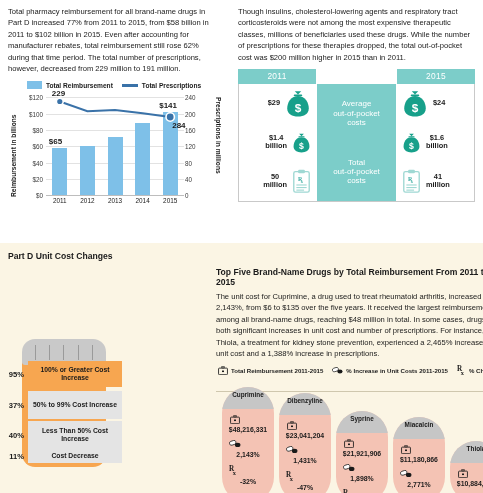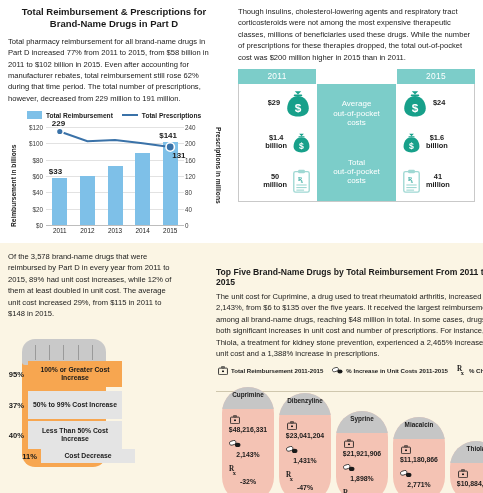--- a/index.html
+++ b/index.html
@@ -124,21 +124,20 @@
   }
   .drug-icon { position: absolute; z-index: 3; }
   .hline { position: absolute; left: 0; width: 292px; height: 1px; background: #cfc7ae; }
 
   svg { display: block; }
 </style>
 </head>
 <body>
 
 <div class="panel" id="tl">
-  <div class="h-title">Total Reimbursement &amp; Prescriptions for Brand-Name Drugs in Part D</div>
   <div class="body-text">Total pharmacy reimbursement for all brand-name drugs in Part D increased 77% from 2011 to 2015, from $58 billion in 2011 to $102 billion in 2015. Even after accounting for manufacturer rebates, total reimbursement still rose 62% during that time period. The total number of prescriptions, however, decreased from 229 million to 191 million.</div>
 
   <div class="legend-row">
     <div class="leg">
       <span class="leg-swatch"></span>
       <span>Total Reimbursement</span>
     </div>
     <div class="leg">
       <span class="leg-line"></span>
       <span>Total Prescriptions</span>
@@ -170,32 +169,32 @@
         <div class="ytick r" style="top: 98px;">0</div>
         <div class="ytick r" style="top: 81.6667px;">40</div>
         <div class="ytick r" style="top: 65.3333px;">80</div>
         <div class="ytick r" style="top: 49px;">120</div>
         <div class="ytick r" style="top: 32.6667px;">160</div>
         <div class="ytick r" style="top: 16.3333px;">200</div>
         <div class="ytick r" style="top: 0px;">240</div>
         <div class="gridline" style="top: 98px; background: rgb(189, 189, 189);"></div>
         <div class="bar" style="left: 6.3px; height: 47.3667px; background: rgb(126, 192, 232);"></div>
         <div class="xtick" style="left: 13.8px;">2011</div>
-        <div class="dlabel" style="left: 2.8px; top: 39.6333px;">$33</div>
+        <div class="dlabel" style="left: 2.8px; top: 39.6333px;">$65</div>
         <div class="bar" style="left: 33.9px; height: 49px; background: rgb(126, 192, 232);"></div>
         <div class="xtick" style="left: 41.4px;">2012</div>
         <div class="bar" style="left: 61.5px; height: 58.8px; background: rgb(126, 192, 232);"></div>
         <div class="xtick" style="left: 69px;">2013</div>
         <div class="bar" style="left: 89.1px; height: 71.8667px; background: rgb(126, 192, 232);"></div>
         <div class="xtick" style="left: 96.6px;">2014</div>
         <div class="bar" style="left: 116.7px; height: 83.3px; background: rgb(126, 192, 232);"></div>
         <div class="xtick" style="left: 124.2px;">2015</div>
         <div class="dlabel" style="left: 113.2px; top: 3.7px;">$141</div>
         <div class="dlabel" style="left: 5.8px; top: -8.50833px;">229</div>
-        <div class="dlabel" style="left: 126.2px; top: 24.0083px;">131</div>
+        <div class="dlabel" style="left: 126.2px; top: 24.0083px;">284</div>
       </div>
   </div>
 </div>
 
 <div class="panel" id="tr">
   <div class="body-text">Though insulins, cholesterol-lowering agents and respiratory tract corticosteroids were not among the most expensive therapeutic classes, millions of beneficiaries used these drugs. While the number of prescriptions for these therapies dropped, the total out-of-pocket cost was $200 million higher in 2015 than in 2011.</div>
 
   <div class="cmp">
     <div class="cmp-head">
       <div class="yr">2011</div>
@@ -283,21 +282,21 @@
             <span class="txt">41<br>million</span>
           </div>
         </div>
     </div>
   </div>
 </div>
 
 <div class="panel" id="bottom">
 
   <div id="bl">
-    <div class="body-text">Of the 3,578 brand-name drugs that were reimbursed by Part D in every year from 2011 to 2015, 89% had unit cost increases, while 12% of them at least doubled in unit cost. The average unit cost increased 29%, from $115 in 2011 to $148 in 2015.</div>
+    <div class="sec-title">Part D Unit Cost Changes</div>
     <div class="cap-orange"></div>
     <div class="cap-graphic">
       <i></i>
         <i></i>
         <i></i>
         <i></i>
         <i></i>
     </div>
     <div id="brk">
         <div class="brk-row" style="top: 118px;">
@@ -305,21 +304,21 @@
           <span class="brk-box orange" style="height:26px;display:flex;align-items:center;justify-content:center">100% or Greater Cost Increase</span>
         </div>
         <div class="brk-row" style="top: 148px;">
           <span class="brk-pct">37%</span>
           <span class="brk-box gray" style="height:28px;display:flex;align-items:center;justify-content:center">50% to 99% Cost Increase</span>
         </div>
         <div class="brk-row" style="top: 178px;">
           <span class="brk-pct">40%</span>
           <span class="brk-box gray" style="height:28px;display:flex;align-items:center;justify-content:center">Less Than 50% Cost Increase</span>
         </div>
-        <div class="brk-row" style="top: 206px; margin-left: 13px;">
+        <div class="brk-row" style="top: 206px;">
           <span class="brk-pct">11%</span>
           <span class="brk-box gray" style="height:14px;display:flex;align-items:center;justify-content:center">Cost Decrease</span>
         </div>
       </div>
   </div>
 
   <div id="br">
     <div class="sec-title">Top Five Brand-Name Drugs by Total Reimbursement From 2011 to 2015</div>
     <div class="body-text">The unit cost for Cuprimine, a drug used to treat rheumatoid arthritis, increased 2,143%, from $6 to $135 over the five years. It received the largest reimbursement among all brand-name drugs, reaching $48 million in total. In some cases, drugs saw both significant increases in unit cost and number of prescriptions. For instance, Thiola, a treatment for kidney stone prevention, experienced a 2,465% increase in unit cost and a 1,388% increase in prescriptions.</div>
     <div class="b-legend" id="blegend">

